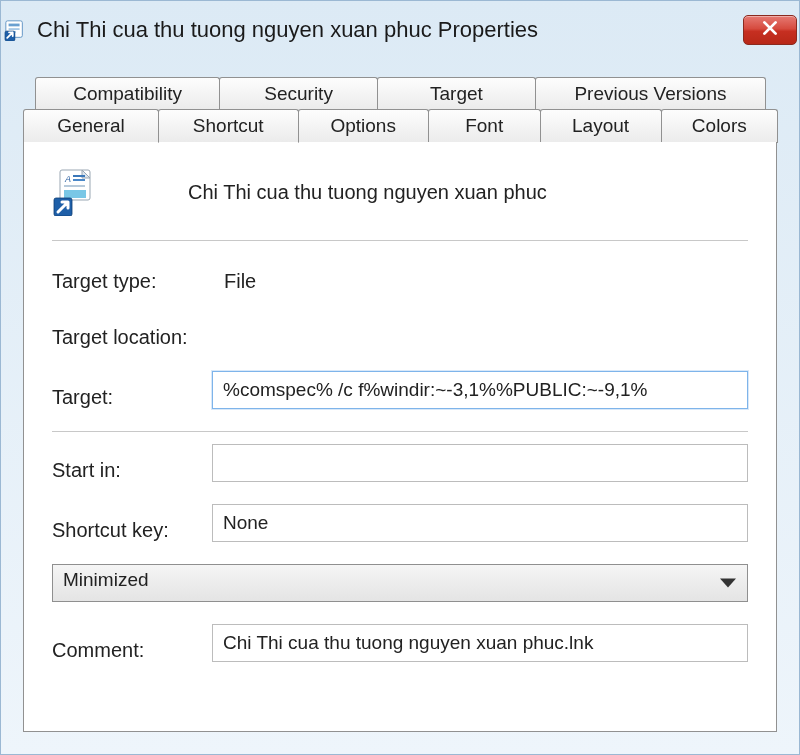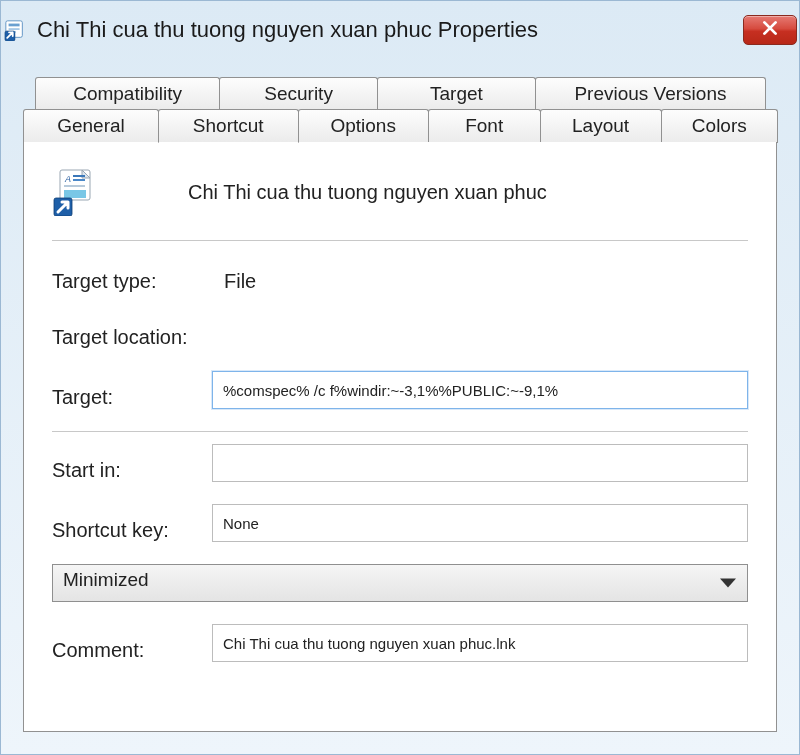--- a/index.html
+++ b/index.html
@@ -153,21 +153,21 @@
     .field-value-static {
       font-size: 20px;
       color: #222;
       padding-left: 12px;
     }
     .field-input {
       flex: 1;
       height: 38px;
       border: 1px solid #bcbcbc;
       background: #ffffff;
-      font-size: 15px;
+      font-size: 19px;
       color: #222;
       padding: 4px 10px;
       font-family: inherit;
     }
     .field-input.highlighted {
       border: 1px solid #7eb4ea;
       box-shadow: 0 0 0 1px rgba(126,180,234,0.3);
     }
     .field-select {
       flex: 1;

